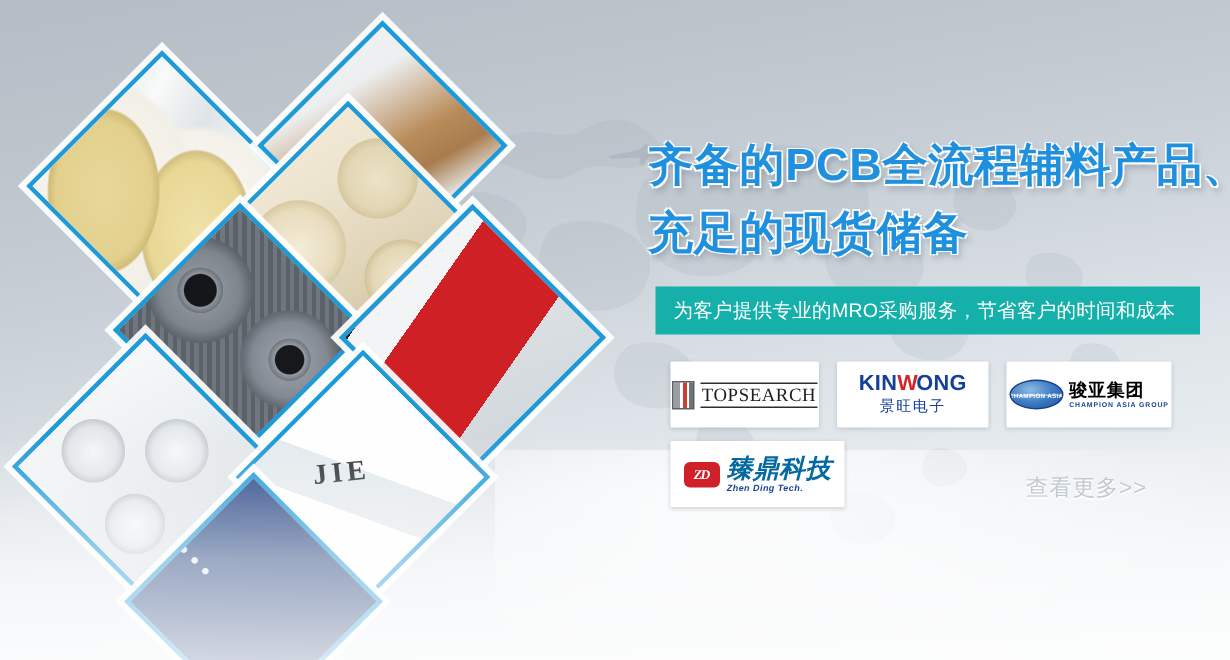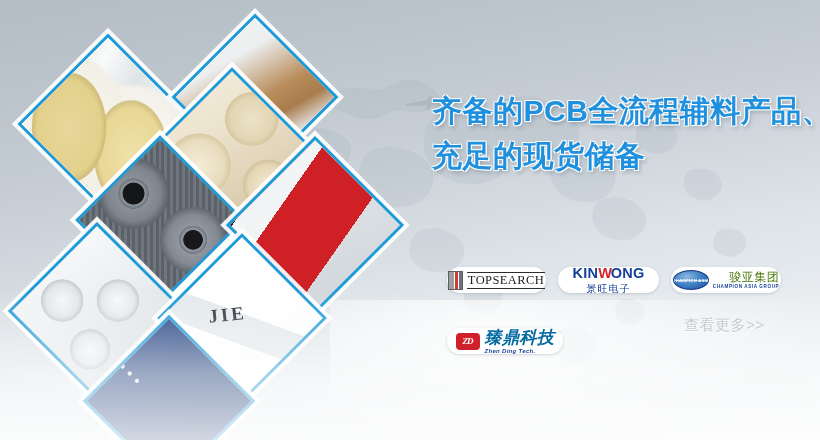--- a/index.html
+++ b/index.html
@@ -144,25 +144,24 @@
   .subbar span {
     color:#ffffff; font-size:13px; font-weight:400; letter-spacing:.2px;
     white-space:nowrap;
   }
 
   
   .logos { position:absolute; left:447px; top:241px; width:360px; }
   .logo-row { display:flex; gap:12px; margin-bottom:9px; }
   .logo-box {
     background:#ffffff;
-    border-radius:13px;
+    border-radius:1px;
     box-shadow:0 1px 3px rgba(70,85,100,.22);
     display:flex; align-items:center; justify-content:center;
-    height:26px;
-    margin-top:26px;
+    height:44px;
   }
   .lb1 { width:99px; }
   .lb2 { width:101px; }
   .lb3 { width:110px; }
   .lb4 { width:116px;font-style:italic; }
 
   
   .ts { display:flex; align-items:center; gap:4px; }
   .ts-mark {
     width:15px; height:19px;
@@ -193,21 +192,21 @@
   }
   .ca-globe:before{
     content:""; position:absolute; left:0; right:0; top:49%; height:1px;
     background:rgba(255,255,255,.55);
   }
   .ca-globe span {
     position:relative; z-index:2;
     font-size:4.2px; font-weight:700; color:#ffffff; letter-spacing:.2px; white-space:nowrap;
   }
   .ca-txt { line-height:1; }
-  .ca-cn { font-size:12px; font-weight:400; color:#4d7c0f; letter-spacing:.5px;text-align:right; }
+  .ca-cn { font-size:12px; font-weight:700; color:#000000; letter-spacing:.5px; }
   .ca-en { font-size:4.6px; font-weight:700; color:#16439a; letter-spacing:.6px; margin-top:2px; }
 
   
   .zd { display:flex; align-items:center; gap:5px; }
   .zd-mark {
     width:24px; height:17px; border-radius:4px;
     background:#d0202a;
     color:#ffffff; font-size:9px; font-weight:700;
     display:flex; align-items:center; justify-content:center;
     letter-spacing:-1px;
@@ -303,20 +302,23 @@
   </div>
 
   <div class="sheen"></div>
   <div class="sheen2"></div>
 
   <div class="headline">
     <span>齐备的PCB全流程辅料产品、</span>
     <span class="l2">充足的现货储备</span>
   </div>
 
+  <div class="subbar">
+    <span>为客户提供专业的MRO采购服务，节省客户的时间和成本</span>
+  </div>
 
   <div class="logos">
 
     <div class="logo-row">
 
       <div class="logo-box lb1">
         <div class="ts">
           <span class="ts-mark"></span>
           <span class="ts-txt">TOPSEARCH</span>
         </div>

